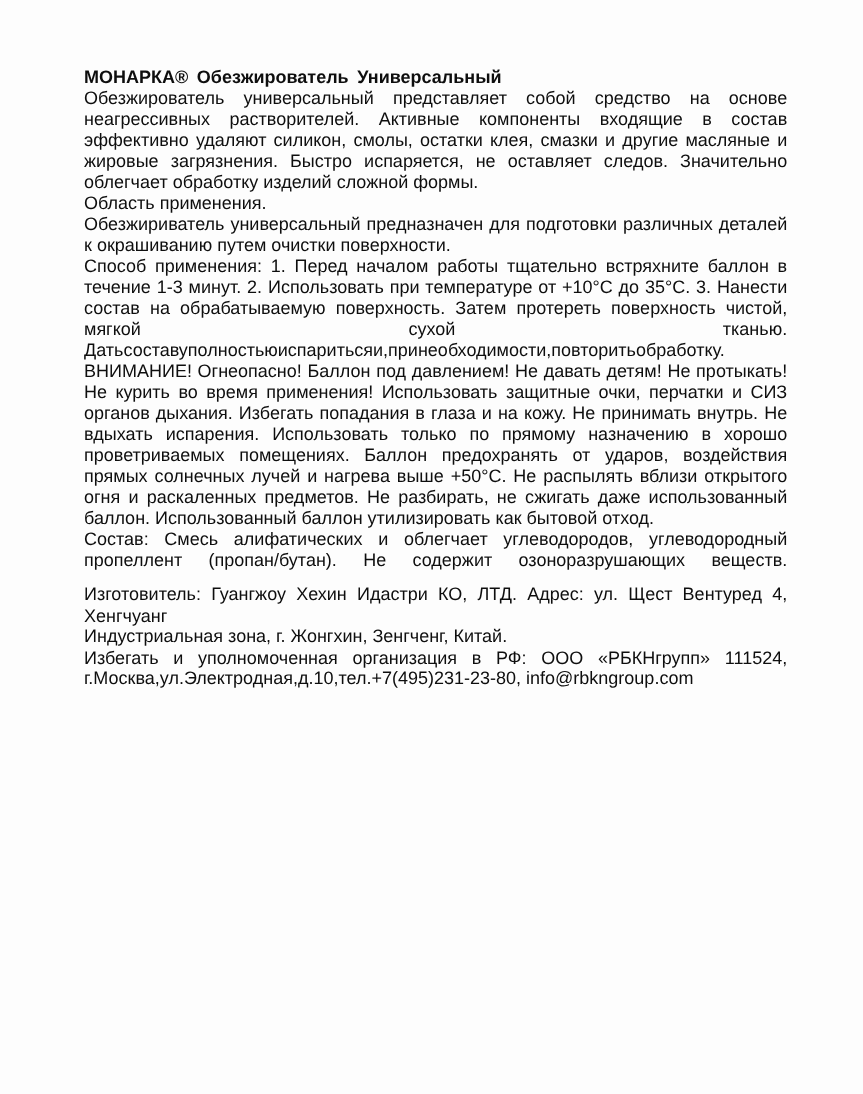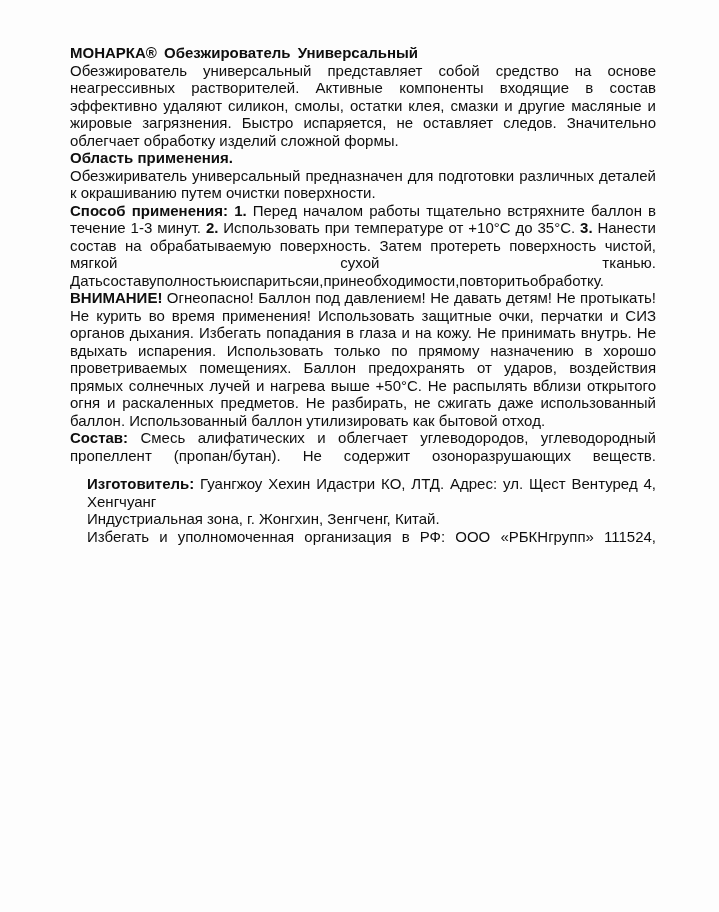--- a/index.html
+++ b/index.html
@@ -10,34 +10,34 @@
     color: #0e0e0e;
   }
   .sheet {
     position: relative;
     width: 719px; height: 912px;
     background: #fdfdfd;
     overflow: hidden;
   }
   .content {
     position: absolute;
-    left: 70px; top: 44px;
+    left: 70px; top: 56px;
     width: 586px;
     font-size: 15px;
     line-height: 17.5px;
     text-align: justify;
   }
   .content p { margin: 0; }
-  .b { font-weight: bold; }
+  .b { font-weight: normal; }
   .title {
     font-weight: bold;
     word-spacing: 3px;
     text-align: left;
   }
-  .gap { margin-top: 11px; margin-left: 17px; }
+  .gap { margin-top: 11px; }
   
   .jline { text-align: justify; text-align-last: justify; }
   
   .lline { text-align: center; text-align-last: left; }
 </style>
 </head>
 <body>
 
 <div class="sheet">
   <div class="content">
@@ -54,16 +54,17 @@
 
     <div>
       <div class="jline"><span class="b">Состав:</span><span> Смесь алифатических и облегчает углеводородов, углеводородный</span></div>
       <div class="jline">пропеллент (пропан/бутан). Не содержит озоноразрушающих веществ.</div>
     </div>
 
     <div class="gap">
       <div class="jline"><span class="b">Изготовитель:</span><span> Гуангжоу Хехин Идастри КО, ЛТД. Адрес: ул. Щест Вентуред 4, Хенгчуанг</span></div>
       <div class="lline">Индустриальная зона, г. Жонгхин, Зенгченг, Китай.</div>
       <div class="jline">Избегать и уполномоченная организация в РФ: ООО «РБКНгрупп» 111524,</div>
+      <div class="lline">г.Москва,ул.Электродная,д.10,тел.+7(495)231-23-80, info@rbkngroup.com</div>
     </div>
 
   </div>
 </div>
 
 </body></html>

